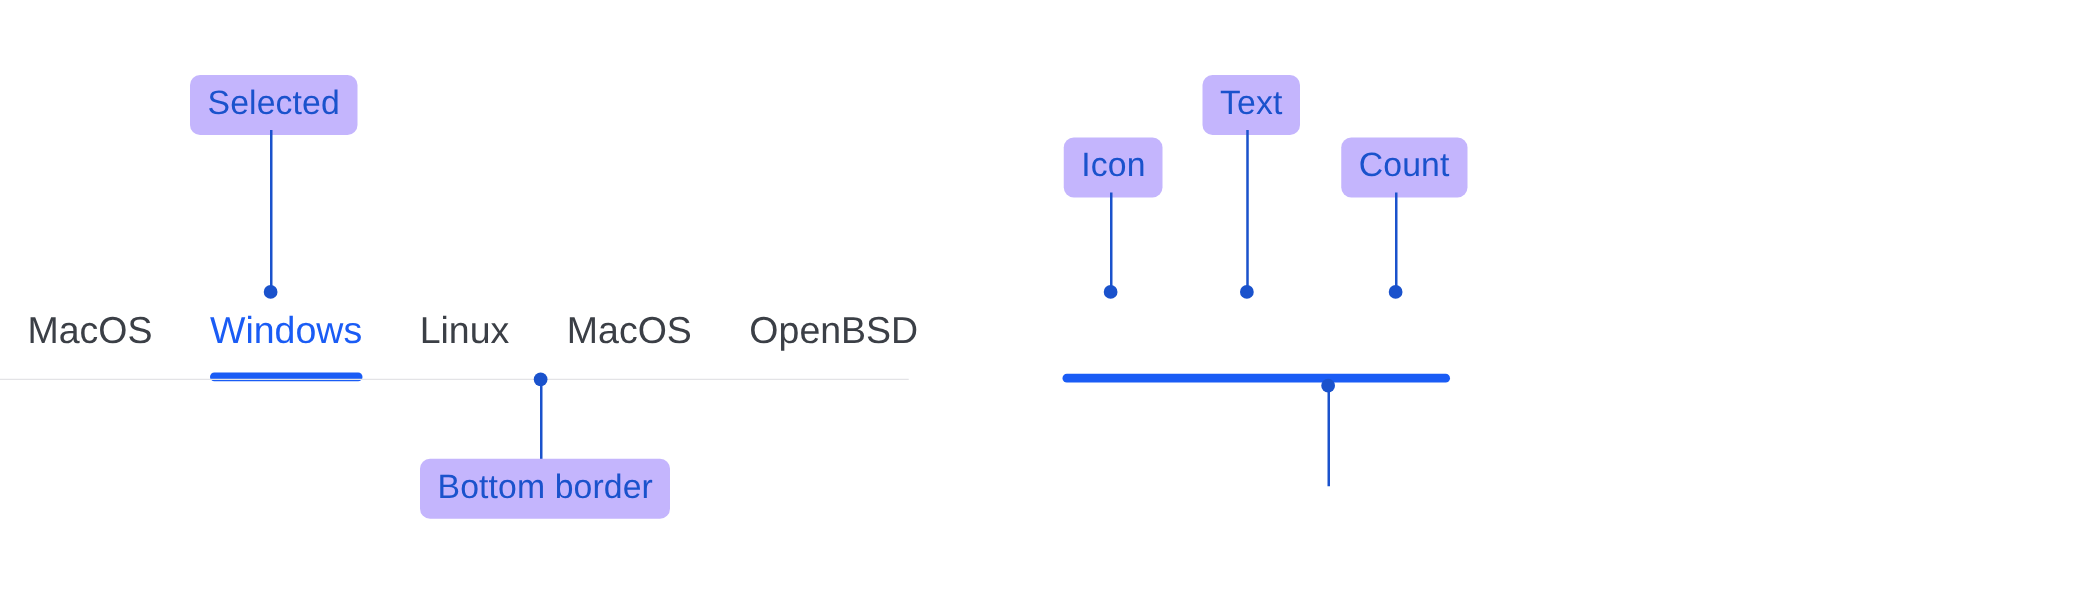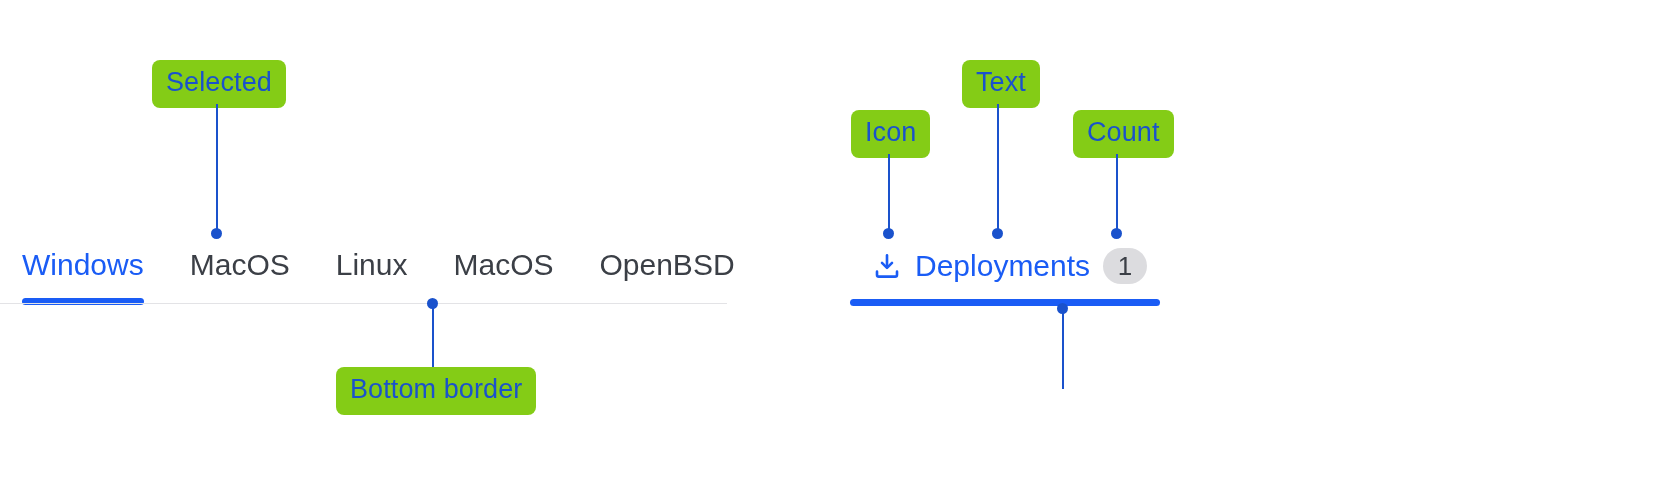--- a/index.html
+++ b/index.html
@@ -16,21 +16,21 @@
     overflow: hidden;
   }
   .stage {
     position: absolute;
     inset: 0;
   }
 
   
   .anno-chip {
     position: absolute;
-    background: #84cc16;
+    background: #c4b5fd;
     color: #1a52cc;
     font-size: 27px;
     line-height: 1;
     padding: 9px 14px 12px 14px;
     border-radius: 8px;
     white-space: nowrap;
     letter-spacing: .1px;
   }
   
   .anno-line {
@@ -148,28 +148,28 @@
 <body>
 
 <div class="stage">
 
   <div class="anno-chip" style="left:152px; top:60px;">Selected</div>
   <div class="anno-line" style="left:216px; top:104px; height:129px;"></div>
   <div class="anno-dot" style="left:211px; top:228px;"></div>
 
   <div class="tabs-left">
     <div class="tabrow">
+      <div class="tab">
+        <span>MacOS</span>
+      </div>
       <div class="tab active">
         <span>Windows</span>
         <span class="underline"></span>
       </div>
       <div class="tab">
-        <span>MacOS</span>
-      </div>
-      <div class="tab">
         <span>Linux</span>
       </div>
       <div class="tab">
         <span>MacOS</span>
       </div>
       <div class="tab">
         <span>OpenBSD</span>
       </div>
     </div>
     <div class="rule"></div>
@@ -185,30 +185,19 @@
 
   <div class="anno-chip" style="left:962px; top:60px;">Text</div>
   <div class="anno-line" style="left:997px; top:104px; height:129px;"></div>
   <div class="anno-dot" style="left:992px; top:228px;"></div>
 
   <div class="anno-chip" style="left:1073px; top:110px;">Count</div>
   <div class="anno-line" style="left:1116px; top:154px; height:79px;"></div>
   <div class="anno-dot" style="left:1111px; top:228px;"></div>
 
   <div class="tab-right">
-    <div class="inner">
-      <span class="dl-icon">
-        <svg viewBox="0 0 24 24" width="30" height="30" fill="none" stroke="#1a5cf5" stroke-width="2.1" stroke-linecap="round" stroke-linejoin="round">
-          <path d="M12 3.5v9.5"></path>
-          <path d="M8 9.5l4 4 4-4"></path>
-          <path d="M4 16.5v2.5a1.5 1.5 0 0 0 1.5 1.5h13a1.5 1.5 0 0 0 1.5-1.5v-2.5"></path>
-        </svg>
-      </span>
-      <span class="label">Deployments</span>
-      <span class="count-badge">1</span>
-    </div>
     <div class="indicator-bar"></div>
   </div>
 
   <div class="anno-dot" style="left:1057px; top:303px;"></div>
   <div class="anno-line" style="left:1062px; top:308px; height:81px;"></div>
 
 </div>
 
 </body></html>

